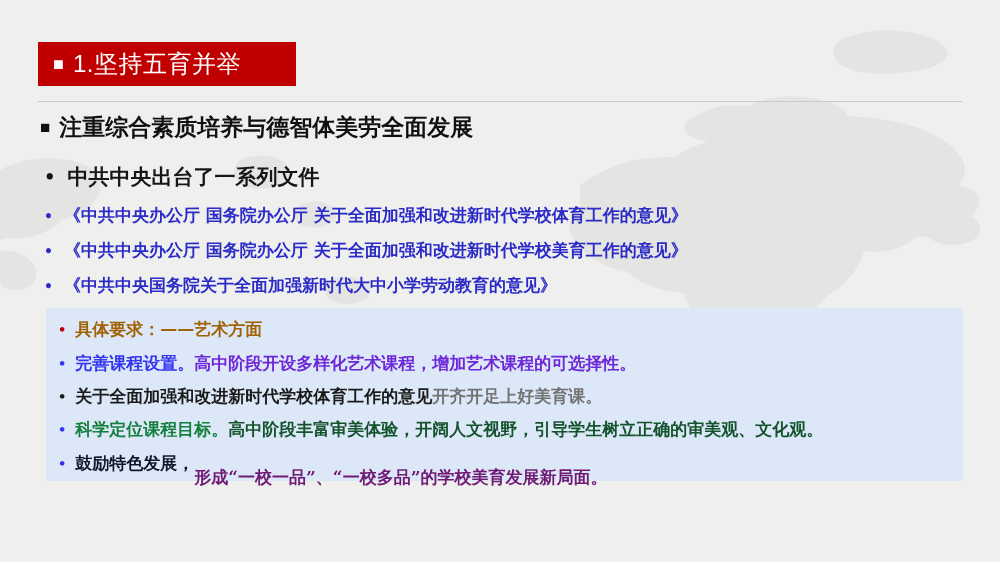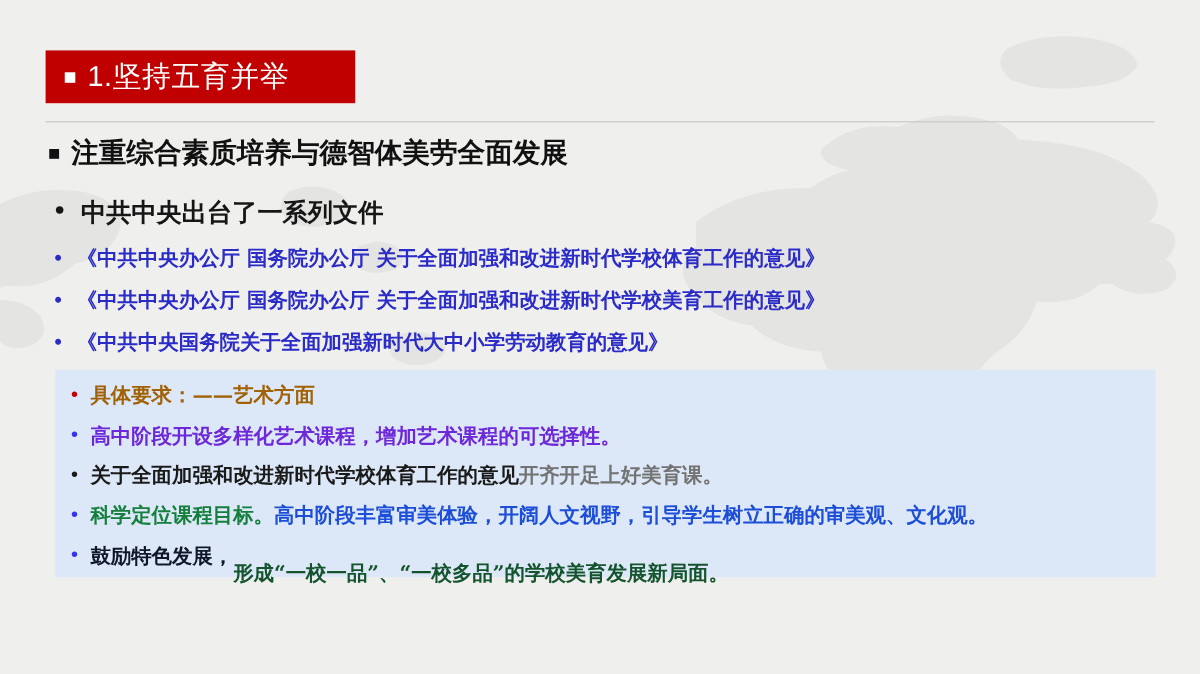--- a/index.html
+++ b/index.html
@@ -88,32 +88,33 @@
       </div>
     </div>
 
   <div class="box serif">
       <div class="box-line">
         <span class="bullet" style="color: rgb(192, 0, 0);">•</span>
         <span style="color: #a16207;">具体要求：——艺术方面</span>
       </div>
       <div class="box-line">
         <span class="bullet" style="color: rgb(51, 51, 240);">•</span>
+        <span style="color: rgb(51, 51, 240);">完善课程设置。</span>
         <span style="color: #6d28d9;">高中阶段开设多样化艺术课程，增加艺术课程的可选择性。</span>
       </div>
       <div class="box-line">
         <span class="bullet" style="color: rgb(26, 26, 26);">•</span>
         <span style="color: rgb(26, 26, 26);">关于全面加强和改进新时代学校体育工作的意见</span>
         <span style="color: #737373;">开齐开足上好美育课。</span>
       </div>
       <div class="box-line">
         <span class="bullet" style="color: rgb(51, 51, 240);">•</span>
         <span style="color: #15803d;">科学定位课程目标。</span>
-        <span style="color: #1d4ed8;">高中阶段丰富审美体验，开阔人文视野，引导学生树立正确的审美观、文化观。</span>
+        <span style="color: #14532d;">高中阶段丰富审美体验，开阔人文视野，引导学生树立正确的审美观、文化观。</span>
       </div>
       <div class="box-line">
         <span class="bullet" style="color: rgb(51, 51, 240);">•</span>
         <span style="color: #0f172a;">鼓励特色发展，</span>
-        <span style="color: #14532d; margin-top: 29px;">形成“一校一品”、“一校多品”的学校美育发展新局面。</span>
+        <span style="color: #701a75; margin-top: 29px;">形成“一校一品”、“一校多品”的学校美育发展新局面。</span>
       </div>
     </div>
 
 </div>
 
 </body></html>

